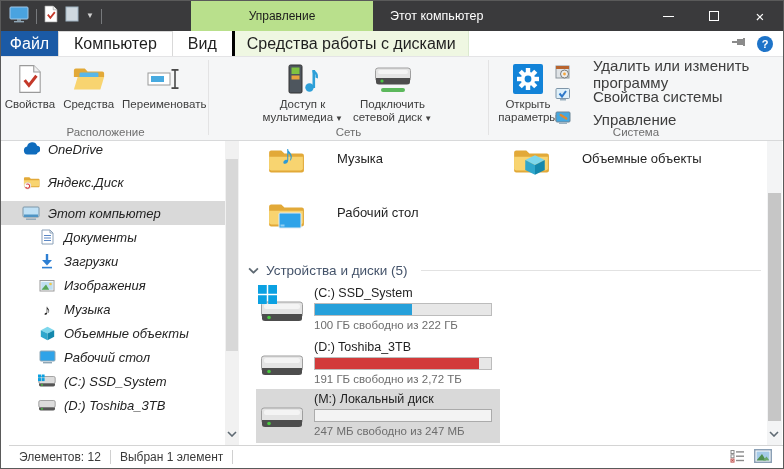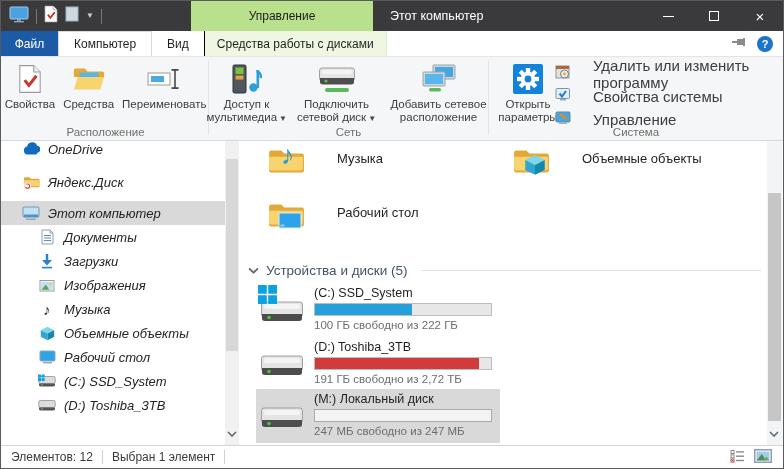--- a/index.html
+++ b/index.html
@@ -19,24 +19,24 @@
               color:#ffffff; font-size:12.5px; }
   .win-controls{ position:absolute; right:0; top:0; height:30px; display:flex; }
   .wc{ width:46px; height:30px; display:flex; align-items:center; justify-content:center; color:#fff; }
   .wc-min i{ display:block; width:11px; height:1px; background:#fff; }
   .wc-max i{ display:block; width:10px; height:10px; border:1px solid #fff; }
   .wc-close{ font-size:15px; }
 
   
   .tabrow{ position:absolute; left:0; top:30px; right:0; height:26px; background:#fff;
            border-bottom:1px solid #e4e4e6; display:flex; align-items:stretch; }
-  .tab{ display:flex; align-items:center; font-size:12px; color:#1f1f1f; padding:0 15px; }
+  .tab{ display:flex; align-items:center; font-size:16px; color:#1f1f1f; padding:0 15px; }
   .tab-file{ width:57px; background:#1b5aa5; color:#fff; justify-content:center; padding:0; }
   .tab-sel{ background:#fff; border:1px solid #d9d9d9; border-bottom:none; }
-  .tab-disk{ background:#eff7e2; border-left:1px solid #000000; border-right:1px solid #dcead0; padding:0 12px; }
+  .tab-disk{ background:#eff7e2; border-left:3px solid #000000; border-right:1px solid #dcead0; padding:0 12px; }
   .tabrow-right{ margin-left:auto; display:flex; align-items:center; gap:10px; padding-right:10px; }
   .help-circle{ width:16px; height:16px; border-radius:50%; background:#1e74c9; color:#fff; font-size:11px;
                 font-weight:bold; display:flex; align-items:center; justify-content:center; }
 
   
   .ribbon{ position:absolute; left:0; top:56px; right:0; height:84px; background:#f5f6f7;
            border-bottom:1px solid #d8d9da; }
   .grp{ position:absolute; top:0; bottom:0; }
   .grp-label{ position:absolute; bottom:2px; left:0; right:0; text-align:center; font-size:11.5px; color:#6e6e6e; }
   .vsep{ position:absolute; top:3px; bottom:5px; width:1px; background:#e3e3e4; }
@@ -79,21 +79,21 @@
   .drive .dicon{ width:58px; position:relative; flex:none; }
   .drive .dicon svg.dr{ position:absolute; left:4px; top:12px; }
   .drive .flag{ position:absolute; left:2px; top:2px; }
   .drive .dinfo{ padding-top:3px; }
   .drive .dname{ font-size:12.5px; color:#1f1f1f; }
   .drive .dbar{ width:178px; height:13px; border:1px solid #bcbcbc; background:#e7e7e7; margin-top:3px; }
   .drive .dfill{ height:100%; }
   .drive .dfree{ font-size:11.5px; color:#6d6d6d; margin-top:3px; }
 
   
-  .statusbar{ position:absolute; left:0; right:0; bottom:0; height:23px; background:#fff;
+  .statusbar{ position:absolute; left:8px; right:0; bottom:0; height:23px; background:#fff;
               border-top:1px solid #d4d4d4; display:flex; align-items:center; font-size:12px; color:#3a3a3a; }
   .sb-sep{ width:1px; height:14px; background:#d0d0d0; margin:0 9px; }
   .sb-left{ margin-left:10px; }
   .sb-icons{ margin-left:auto; display:flex; align-items:center; gap:9px; padding-right:11px; }
 </style>
 </head>
 <body>
 
 <svg width="0" height="0" style="position:absolute">
   <defs>
@@ -262,32 +262,20 @@
               <g transform="translate(0,-2)">
                   <rect x="2.5" y="7" width="35" height="13" rx="2.5" fill="#e4e4e4" stroke="#9f9f9f"></rect>
                   <rect x="5" y="9" width="30" height="4" rx="2" fill="#f4f4f4"></rect>
                   <path d="M3 17 h34 v4 q0 2.5-3 2.5 h-28 q-3 0-3-2.5 z" fill="#4d4d4d"></path>
                   <circle cx="9" cy="20" r="1.6" fill="#49c93f"></circle>
                 </g>
               <rect x="8" y="25" width="24" height="4" rx="2" fill="#5cb85c"></rect>
             </svg>
           </span>
           <span class="lblwrap" style="width:84px;"><span>Подключить сетевой диск</span><span class="caret">▼</span></span>
-        </div>
-        <div class="bigbtn">
-          <span class="ic">
-            <svg width="36" height="30" viewBox="0 0 36 30">
-              <rect x="12" y="1" width="22" height="14" rx="1" fill="#cfd6db" stroke="#9aa4ab"></rect>
-              <rect x="14" y="3" width="18" height="10" fill="#46a8e0"></rect>
-              <rect x="2" y="8" width="22" height="14" rx="1" fill="#cfd6db" stroke="#9aa4ab"></rect>
-              <rect x="4" y="10" width="18" height="10" fill="#58b7e8"></rect>
-              <rect x="8" y="24" width="12" height="3.5" rx="1.7" fill="#5cb85c"></rect>
-            </svg>
-          </span>
-          <span class="lblwrap" style="width:104px;"><span>Добавить сетевое расположение</span></span>
         </div>
       </div>
       <div class="grp-label">Сеть</div>
     </div>
 
     <div class="vsep" style="left:487px;"></div>
 
     <div class="grp" style="left:488px;width:294px;">
       <div class="bigbtn" style="position:absolute;left:4px;top:2px;">
         <span class="ic">

